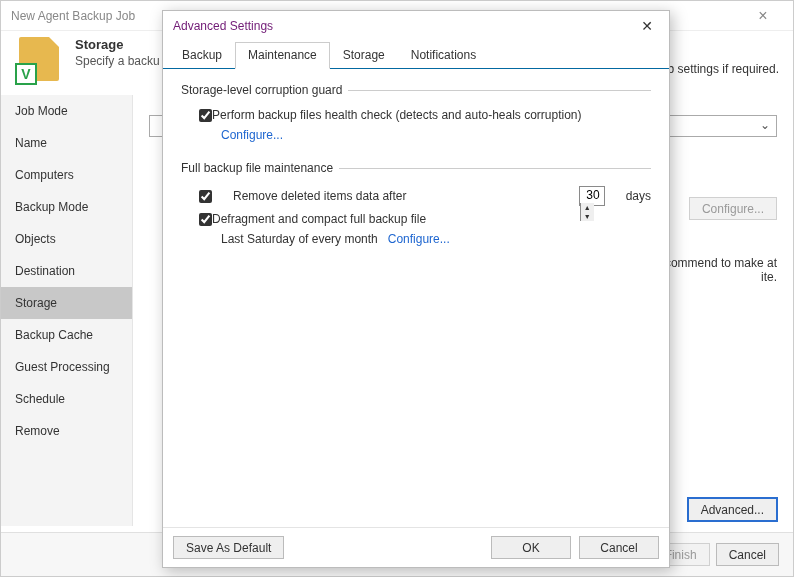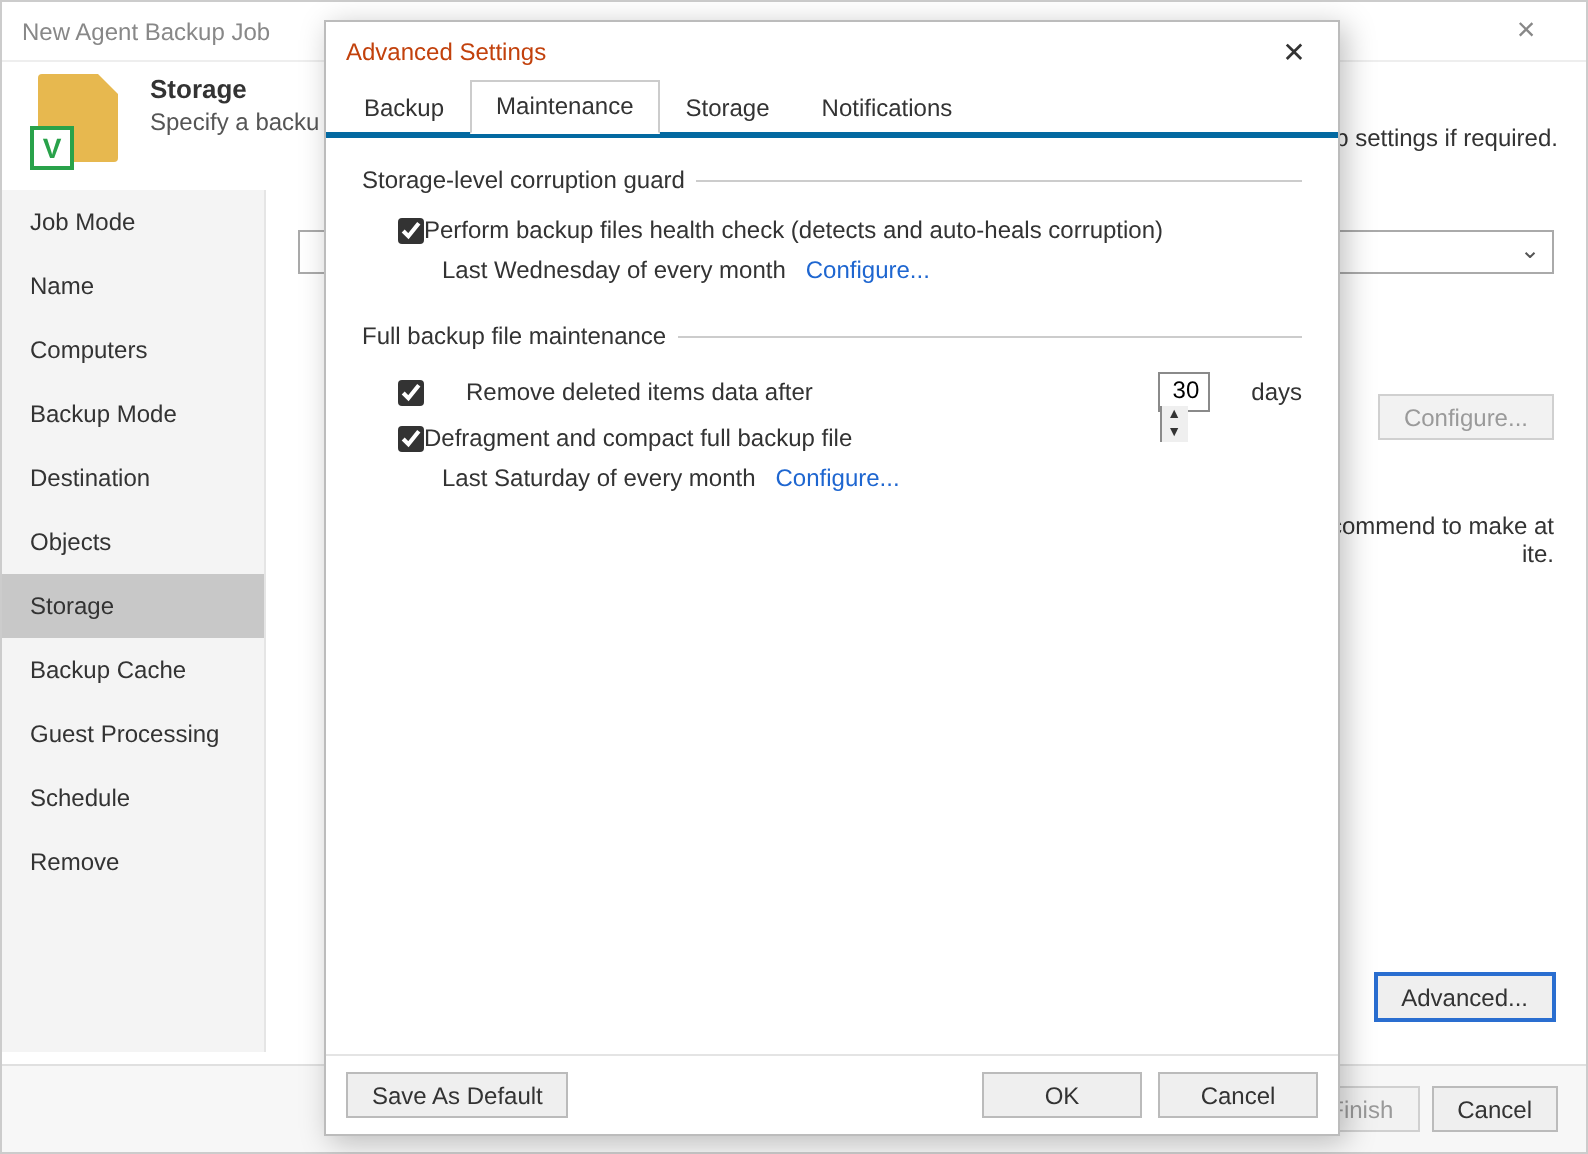--- a/index.html
+++ b/index.html
@@ -78,27 +78,27 @@
     position: absolute; left: 162px; top: 10px;
     width: 508px; height: 558px;
     background: #fff; border: 1px solid #bcbcbc;
     box-shadow: 3px 3px 14px rgba(0,0,0,0.25);
     display: flex; flex-direction: column;
   }
   .dlg-titlebar {
     height: 30px; display: flex; align-items: center; justify-content: space-between;
     padding: 0 10px;
   }
-  .dlg-title { color: #c2410c; }
+  .dlg-title { color: #701a75; }
   .dlg-close { width: 24px; text-align: center; font-size: 14px; color: #333; }
 
   .tabs {
-    display: flex; align-items: flex-end;
+    display: flex; align-items: flex-start;
     padding: 0 6px; height: 28px;
-    border-bottom: 3px solid #0369a1;
+    border-bottom: 1px solid #0369a1;
   }
   .tab {
     padding: 5px 12px 6px 12px;
     border: 1px solid transparent; border-bottom: none;
     color: #333; position: relative; top: 1px;
   }
   .tab.active {
     border-color: #ccc;
     background: #fff;
     border-bottom: 1px solid #fff;
@@ -133,21 +133,21 @@
   }
 
   .dlg-footer {
     height: 40px; border-top: 1px solid #e4e4e4;
     display: flex; align-items: center; padding: 0 10px; gap: 8px;
   }
   .dlg-footer .gap { flex: 1; }
 
   input[type=checkbox] { width: 13px; height: 13px; accent-color: #333; margin:0; }
 
-  .adv-row { position: absolute; right: 16px; bottom: 16px; display:flex; gap:8px; }
+  .adv-row { position: absolute; right: 16px; bottom: 5px; display:flex; gap:8px; }
 </style>
 </head>
 <body>
 
 <div class="wiz">
   <div class="wiz-titlebar">
     <span>New Agent Backup Job</span>
     <span class="wiz-close">×</span>
   </div>
   <div class="wiz-header">
@@ -166,22 +166,22 @@
       <span>ob settings if required.</span>
     </div>
   </div>
 
   <div class="wiz-body">
     <div class="sidebar" id="sidebar">
         <div class="item">Job Mode</div>
         <div class="item">Name</div>
         <div class="item">Computers</div>
         <div class="item">Backup Mode</div>
+        <div class="item">Objects</div>
         <div class="item">Destination</div>
-        <div class="item">Objects</div>
         <div class="item sel">Storage</div>
         <div class="item">Backup Cache</div>
         <div class="item">Guest Processing</div>
         <div class="item">Schedule</div>
         <div class="item">Remove</div>
       </div>
     <div class="main">
       <div class="row" style="margin-top:6px;">
         <div class="combo"></div>
       </div>
@@ -218,21 +218,20 @@
 
   <div class="dlg-body">
 
     <fieldset>
       <legend>Storage-level corruption guard</legend>
       <label class="opt">
         <input type="checkbox" checked="" style="">
         <span>Perform backup files health check (detects and auto-heals corruption)</span>
       </label>
       <div class="sched">
-        <span>Last Wednesday of every month</span>
         <span class="link">Configure...</span>
       </div>
     </fieldset>
 
     <fieldset>
       <legend>Full backup file maintenance</legend>
       <div class="daysrow">
         <input type="checkbox" checked="" style="">
         <span>Remove deleted items data after</span>
         <span class="spacer"></span>

